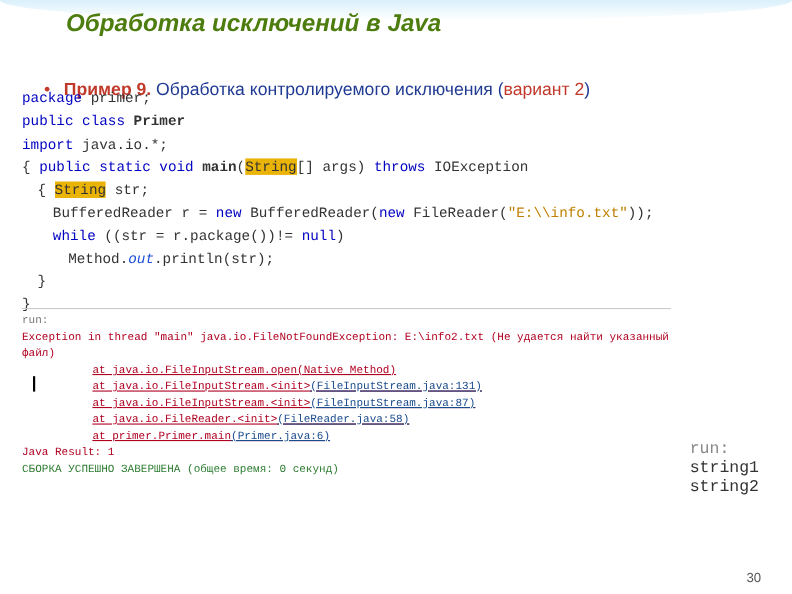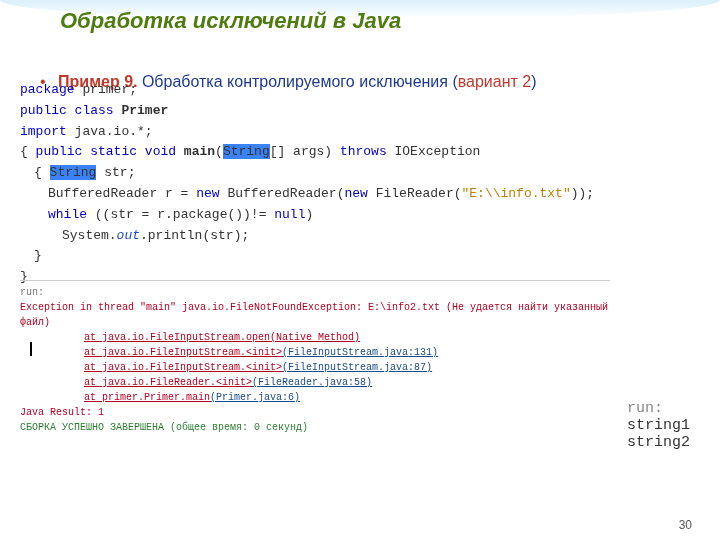--- a/index.html
+++ b/index.html
@@ -44,21 +44,21 @@
     top: 80px;
     left: 20px;
     right: 20px;
     font-family: "Courier New", monospace;
     font-size: 13px;
     line-height: 1.6;
     color: #333;
   }
   .kw { color: #0000c0; }
   .cls { font-weight: bold; }
-  .hl { background: #3b82f6; }
+  .hl { background: #eab308; }
   .str { color: #c08000; }
   .out { color: #1d4ed8; font-style: italic; text-align: right; }
   .console {
     position: absolute;
     top: 280px;
     left: 20px;
     right: 110px;
     font-family: "Courier New", monospace;
     font-size: 10px;
     line-height: 1.5;
@@ -113,21 +113,21 @@
 </div>
 
 <div class="code">
   <div><span class="kw">package</span><span> primer;</span></div>
   <div><span class="kw">public class </span><span class="cls">Primer</span></div>
   <div><span class="kw">import</span><span> java.io.*;</span></div>
   <div><span>{ </span><span class="kw">public static void </span><span class="cls">main</span><span>(</span><span class="hl">String</span><span>[] args) </span><span class="kw">throws</span><span> IOException</span></div>
   <div class="ind1"><span>{ </span><span class="hl">String</span><span> str;</span></div>
   <div class="ind2"><span>BufferedReader r = </span><span class="kw">new</span><span> BufferedReader(</span><span class="kw">new</span><span> FileReader(</span><span class="str">"E:\\info.txt"</span><span>));</span></div>
   <div class="ind2"><span class="kw">while</span><span> ((str = r.package())!= </span><span class="kw">null</span><span>)</span></div>
-  <div class="ind3"><span>System.</span><span class="out">out</span><span>.println(str);</span></div>
+  <div class="ind3"><span>Method.</span><span class="out">out</span><span>.println(str);</span></div>
   <div class="ind1">}</div>
   <div>}</div>
 </div>
 
 <div class="console">
   <div class="gray">run:</div>
   <div>Exception in thread "main" java.io.FileNotFoundException: E:\info2.txt (Не удается найти указанный файл)</div>
   <div class="ind4">at java.io.FileInputStream.open(Native Method)</div>
   <div class="ind4"><span>at java.io.FileInputStream.&lt;init&gt;</span><span class="link">(FileInputStream.java:131)</span></div>
   <div class="ind4"><span>at java.io.FileInputStream.&lt;init&gt;</span><span class="link">(FileInputStream.java:87)</span></div>

